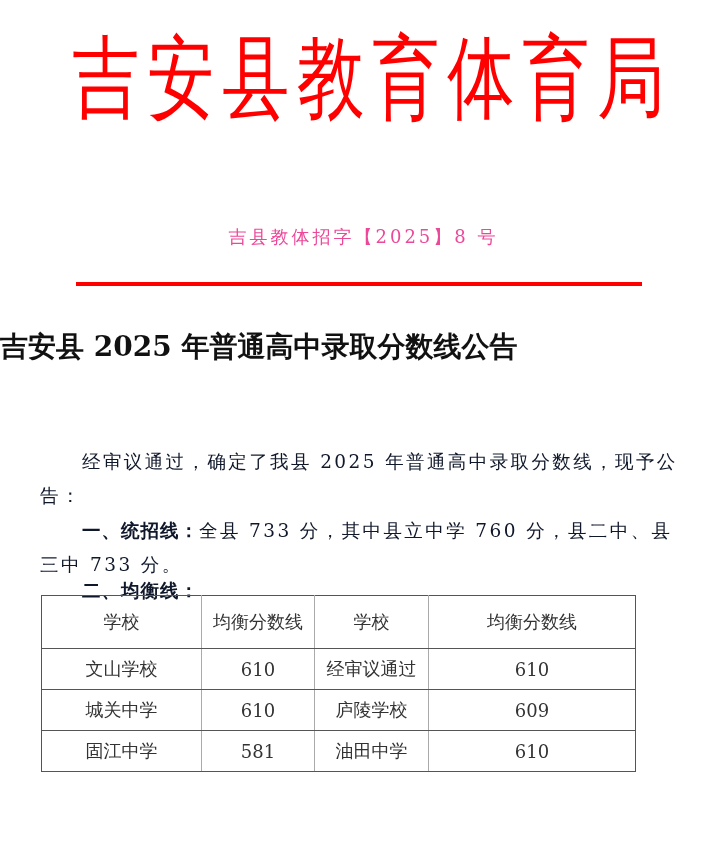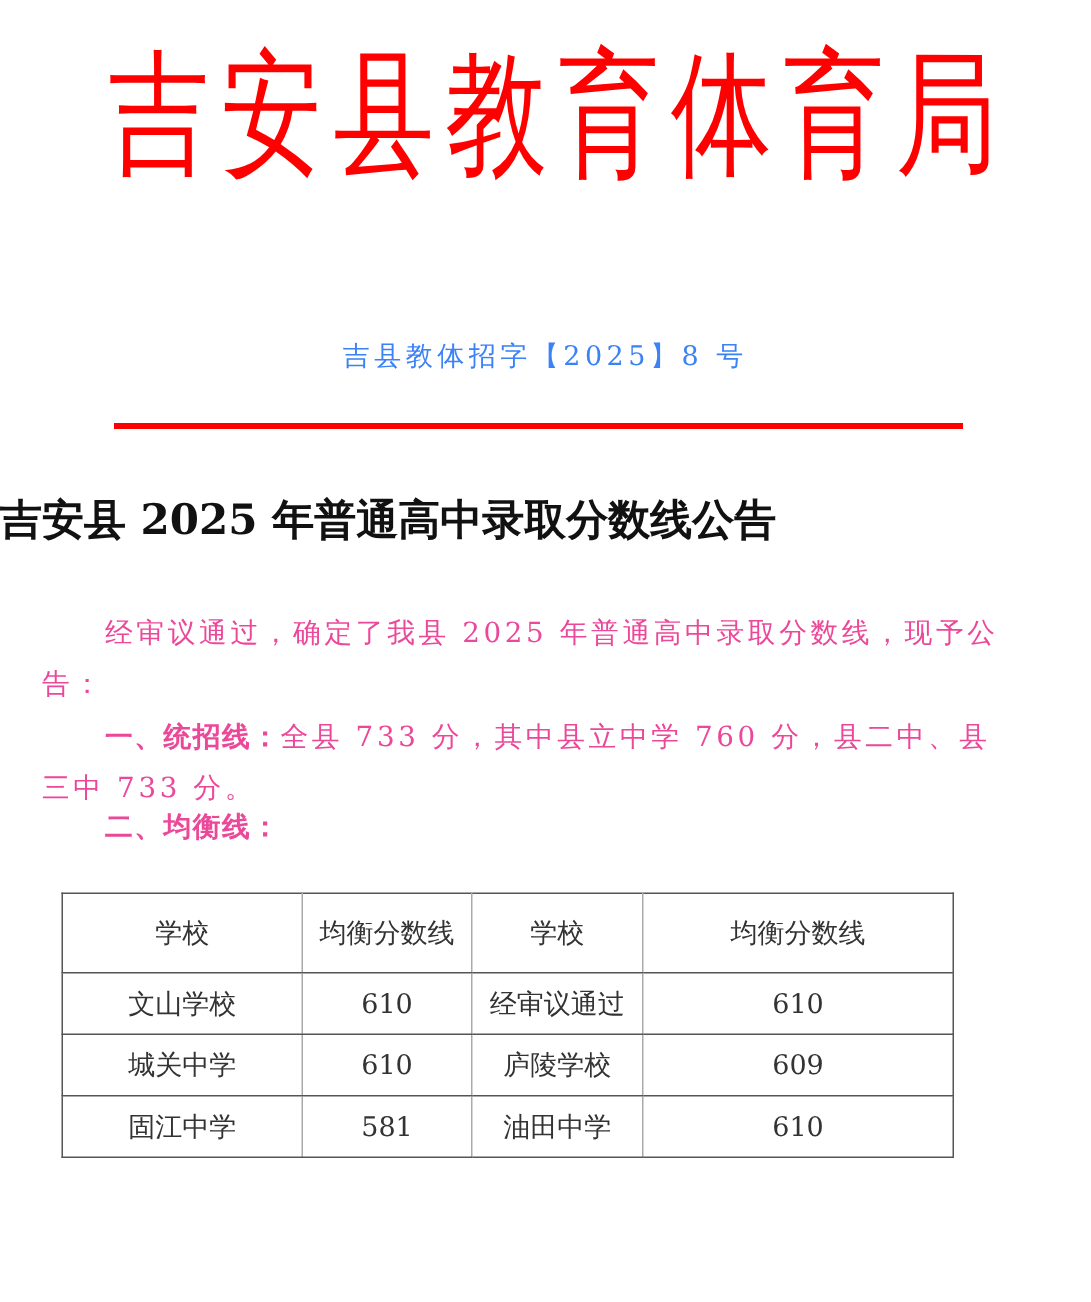--- a/index.html
+++ b/index.html
@@ -17,38 +17,39 @@
     font-family: "DejaVu Serif", "Liberation Serif", serif;
     font-size: 86px; line-height: 1;
     transform: scaleX(0.78) scaleY(1.05);
     display: inline-block;
     width: 75px; text-align: center;
     margin: 0 0px;
     font-weight: normal;
   }
   .doc-number {
     position: absolute; left: 0; width: 727px; top: 225px;
-    text-align: center; font-size: 18px; letter-spacing: 3px; color: #3b82f6;
+    text-align: center; font-size: 18px; letter-spacing: 3px; color: #ec4899;
     font-family: "DejaVu Serif", "Liberation Serif", serif;
   }
   .red-rule {
     position: absolute; left: 76px; top: 282px; width: 566px; height: 4px;
     background: #ff0000;
   }
   .doc-title {
     position: absolute; left: 0; width: 727px; top: 328px;
     text-align: left; font-size: 28px; font-weight: bold; color: #111;
     font-family: "DejaVu Serif", "Liberation Serif", serif;
     letter-spacing: 0px;
   }
   .para {
-    position: absolute; left: 28px; width: 640px;
-    font-size: 18.5px; line-height: 34px; color: #ec4899;
+    position: absolute; left: 40px; width: 640px;
+    font-size: 18.5px; line-height: 34px; color: #0f172a;
     font-family: "DejaVu Serif", "Liberation Serif", serif;
     letter-spacing: 2.4px;
+    margin-top: 39px;
   }
   .para .indent { display: inline-block; width: 42px; }
   .para b { font-weight: bold; font-family: "DejaVu Sans", "Liberation Sans", sans-serif; letter-spacing: 1px; }
   .p1 { top: 406px; }
   .p2 { top: 475px; }
   .p3 { top: 535px; }
 
   table.scores {
     position: absolute; left: 41px; top: 595px;
     border-collapse: collapse;

